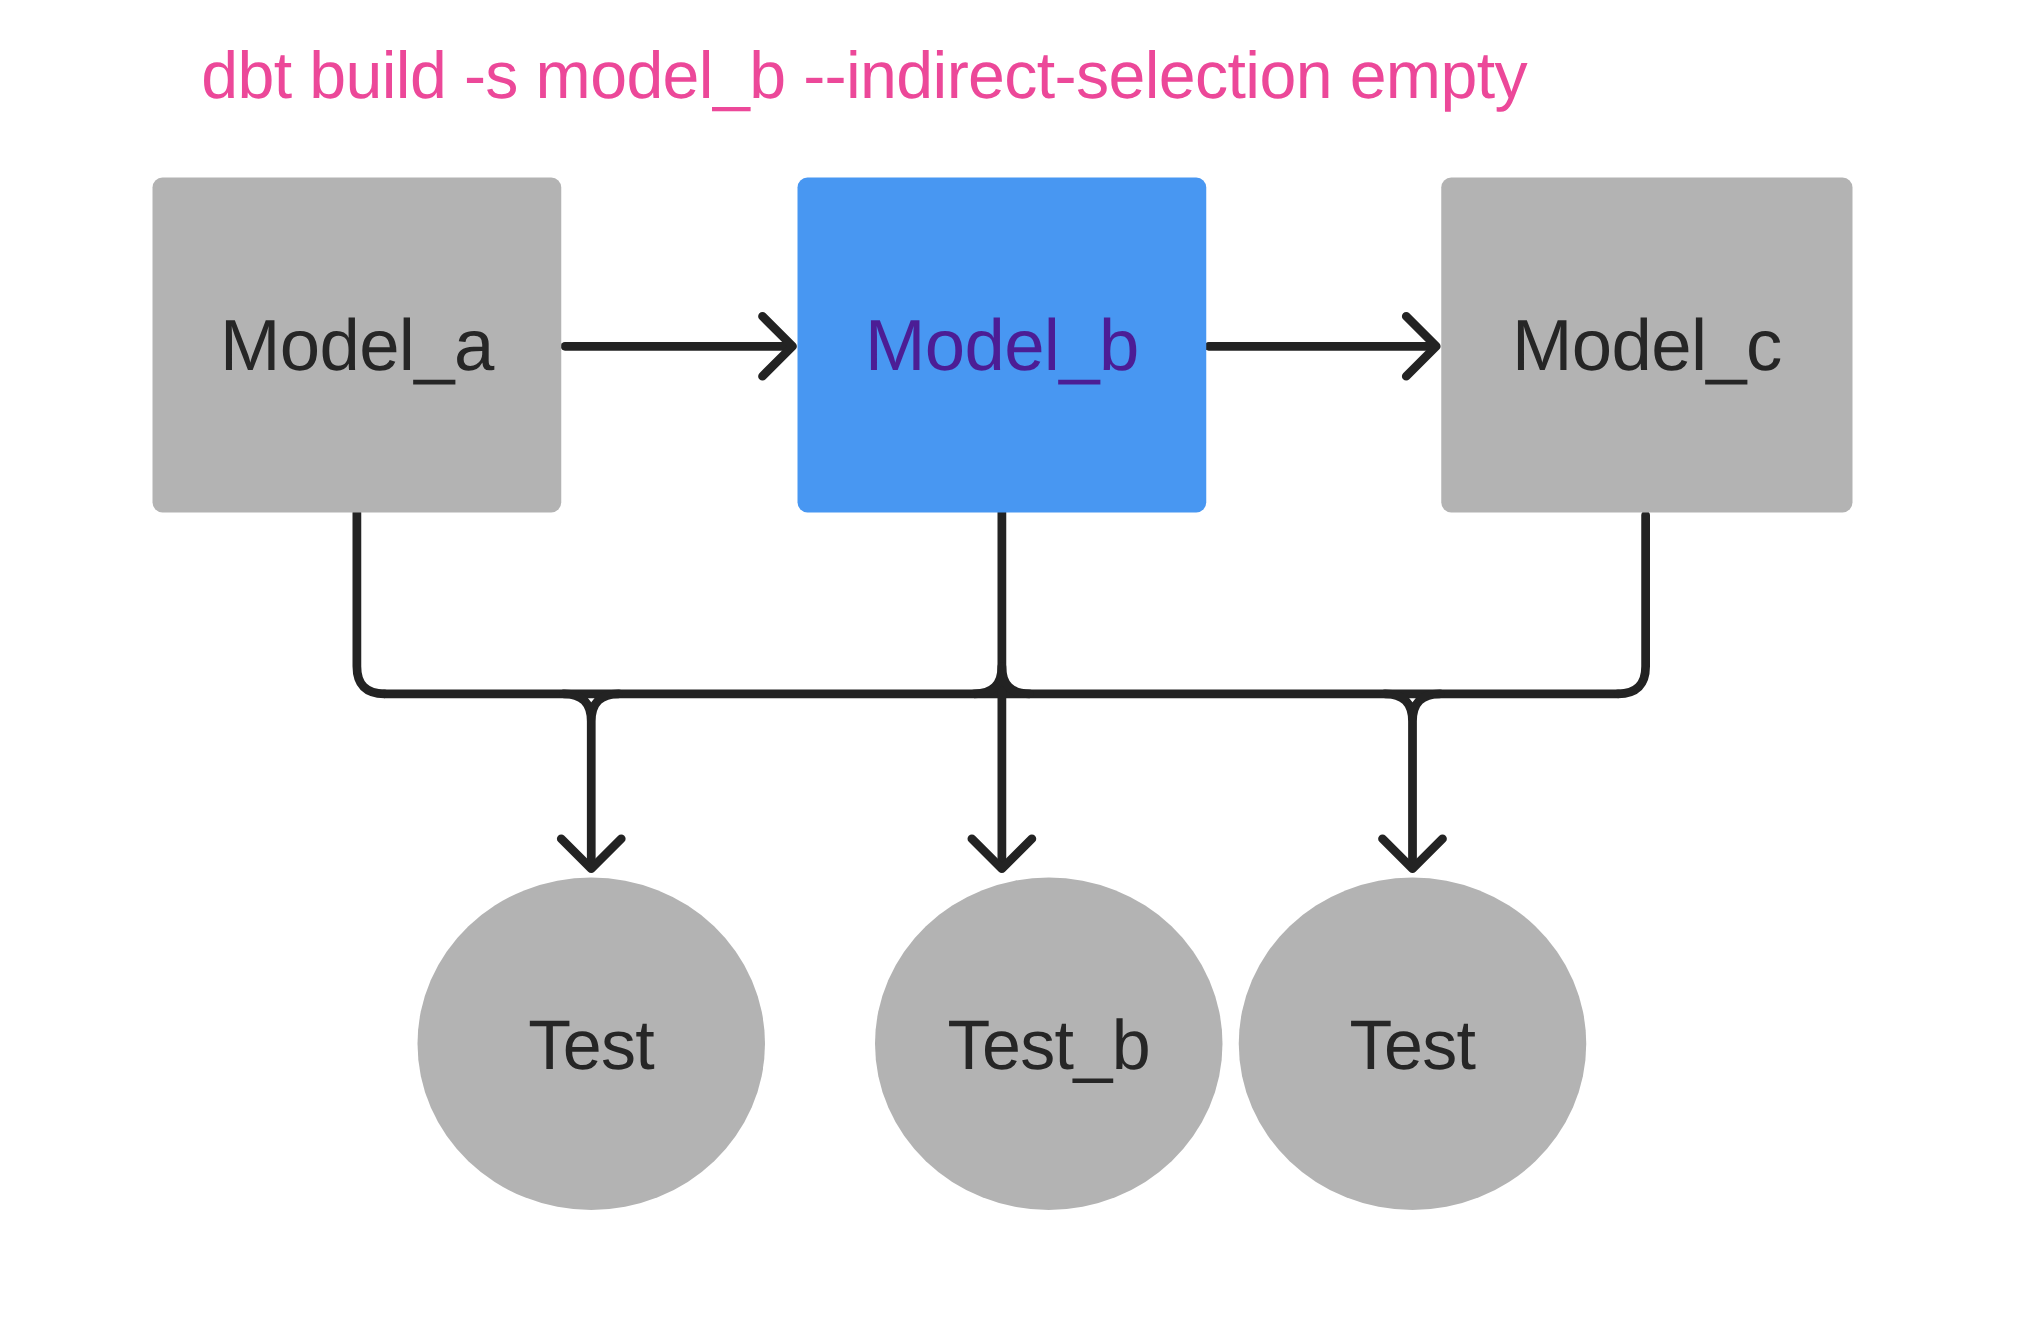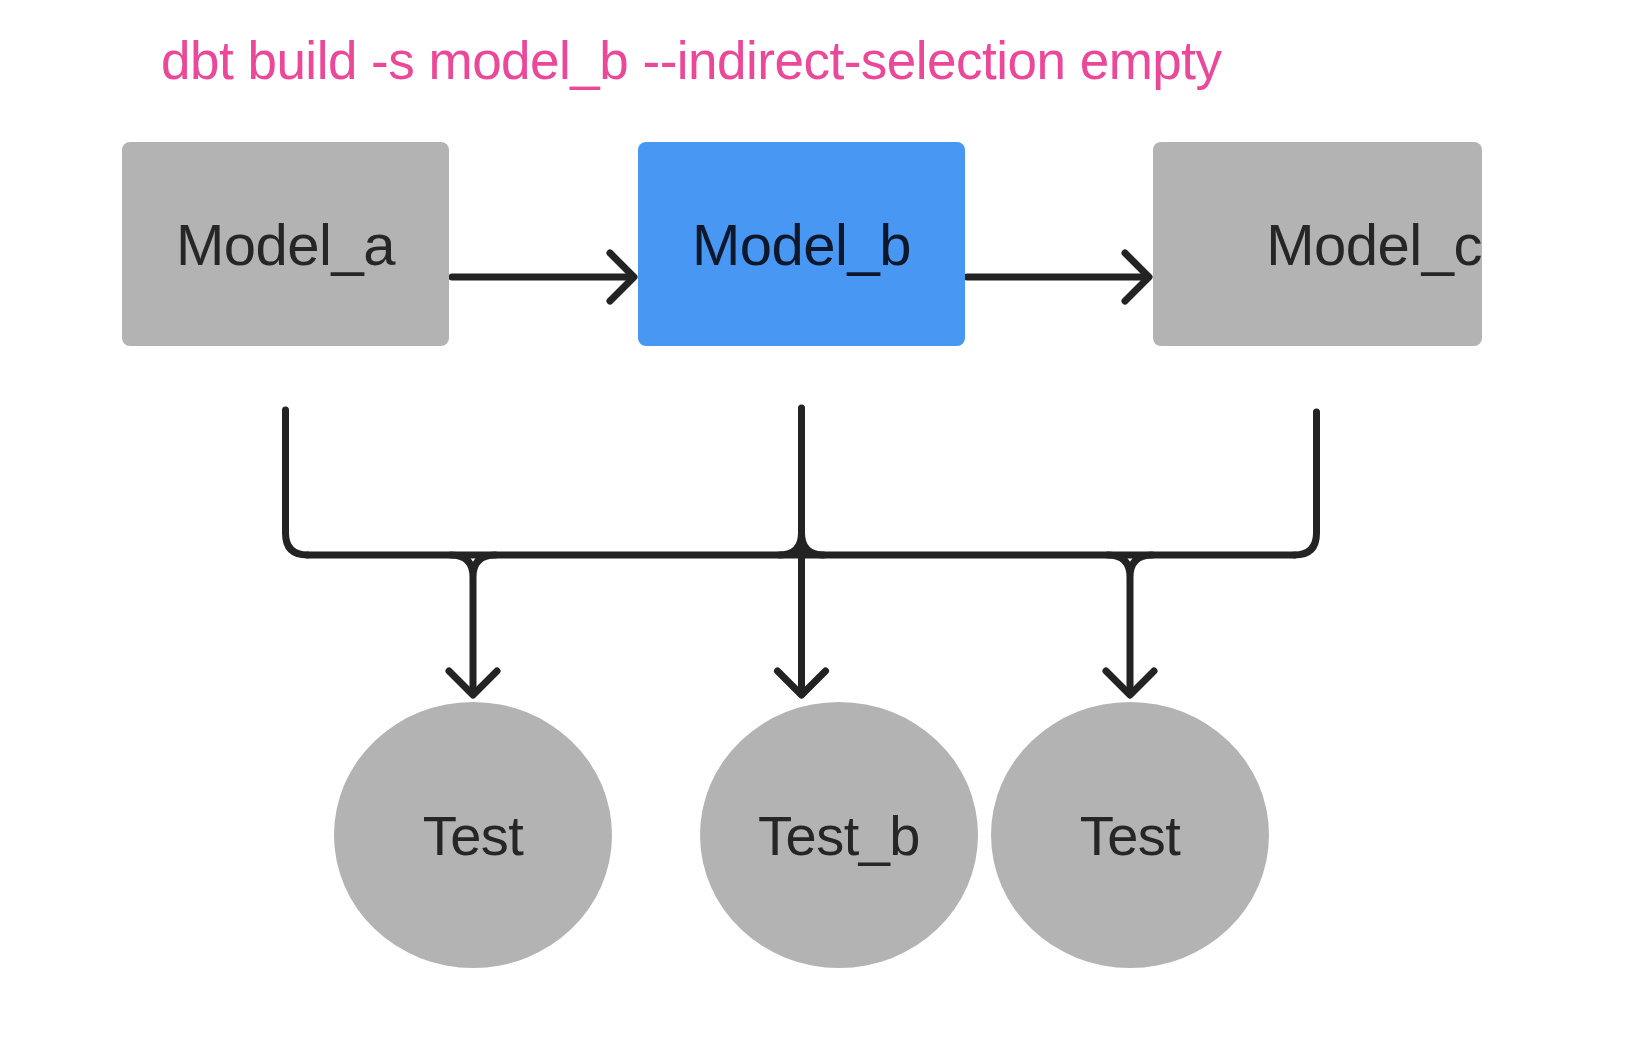--- a/index.html
+++ b/index.html
@@ -36,33 +36,33 @@
     stroke: #232323;
     stroke-width: 7px;
     fill: none;
     stroke-linecap: round;
     stroke-linejoin: round;
   }
   .model {
     position: absolute;
     top: 142px;
     width: 327px;
-    height: 204px;
+    height: 268px;
     border-radius: 8px;
     background: #b3b3b3;
     display: flex;
     align-items: center;
     justify-content: center;
     font-size: 58px;
     letter-spacing: -0.5px;
     color: #262626;
   }
   .model-a { left: 122px; }
-  .model-b { left: 638px; background: #4897f2; color: #0f172a; }
-  .model-c { left: 1153px; width: 329px; justify-content: flex-end; }
+  .model-b { left: 638px; background: #4897f2; color: #4c1d95; }
+  .model-c { left: 1153px; width: 329px; }
   .test {
     position: absolute;
     top: 702px;
     width: 278px;
     height: 266px;
     border-radius: 50%;
     background: #b3b3b3;
     display: flex;
     flex-direction: column;
     align-items: center;

